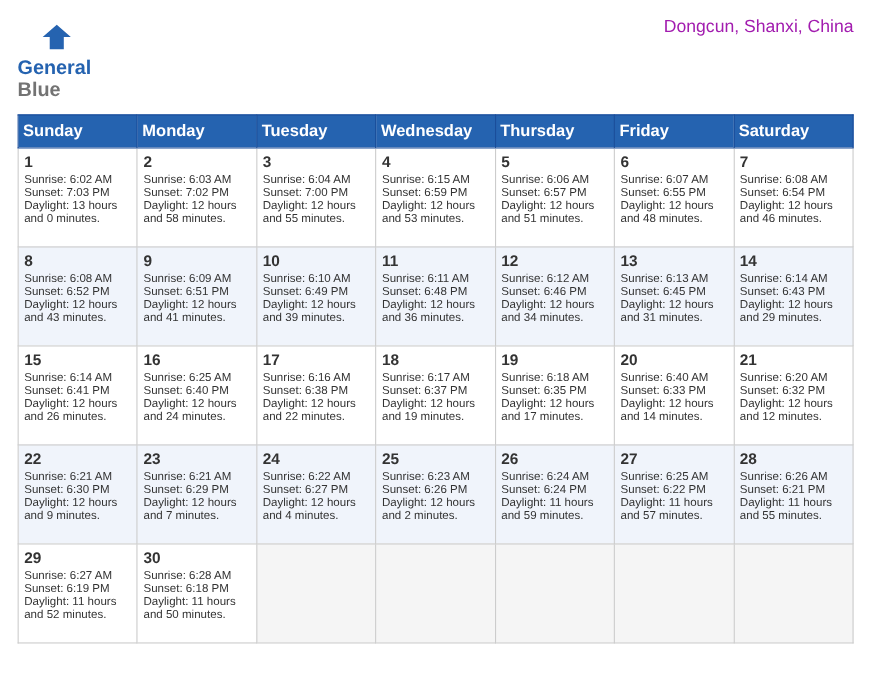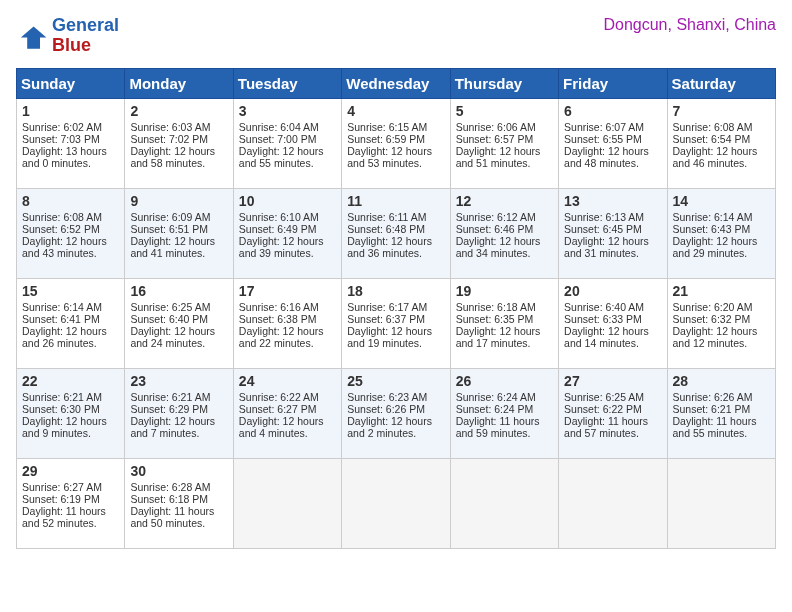--- a/index.html
+++ b/index.html
@@ -13,20 +13,21 @@
     .header {
       display: flex;
       justify-content: space-between;
       align-items: flex-start;
       margin-bottom: 12px;
     }
     .logo {
       display: flex;
       align-items: center;
       gap: 4px;
+      flex-direction: column;
     }
     .logo-text {
       font-size: 18px;
       font-weight: bold;
       color: #333;
       line-height: 1.1;
     }
     .logo-text span {
       color: #1a5fb4;
     }
@@ -87,21 +88,21 @@
   </style>
 </head>
 <body>
 
 <div class="header">
   <div class="logo">
     <svg class="logo-icon" viewBox="0 0 40 40" width="40" height="40">
       <polygon points="22,8 38,22 30,22 30,36 14,36 14,22 6,22" fill="#2563b0"></polygon>
     </svg>
     <div class="logo-text">
-      <span style="color:#2563b0">General</span><br><span style="color:#b91c1c">Blue</span>
+      <span style="color:#2563b0">General</span><br><span style="color:#737373">Blue</span>
     </div>
   </div>
   <div class="title-block">
     <div class="location">Dongcun, Shanxi, China</div>
   </div>
 </div>
 
 <table>
   <thead>
     <tr>

